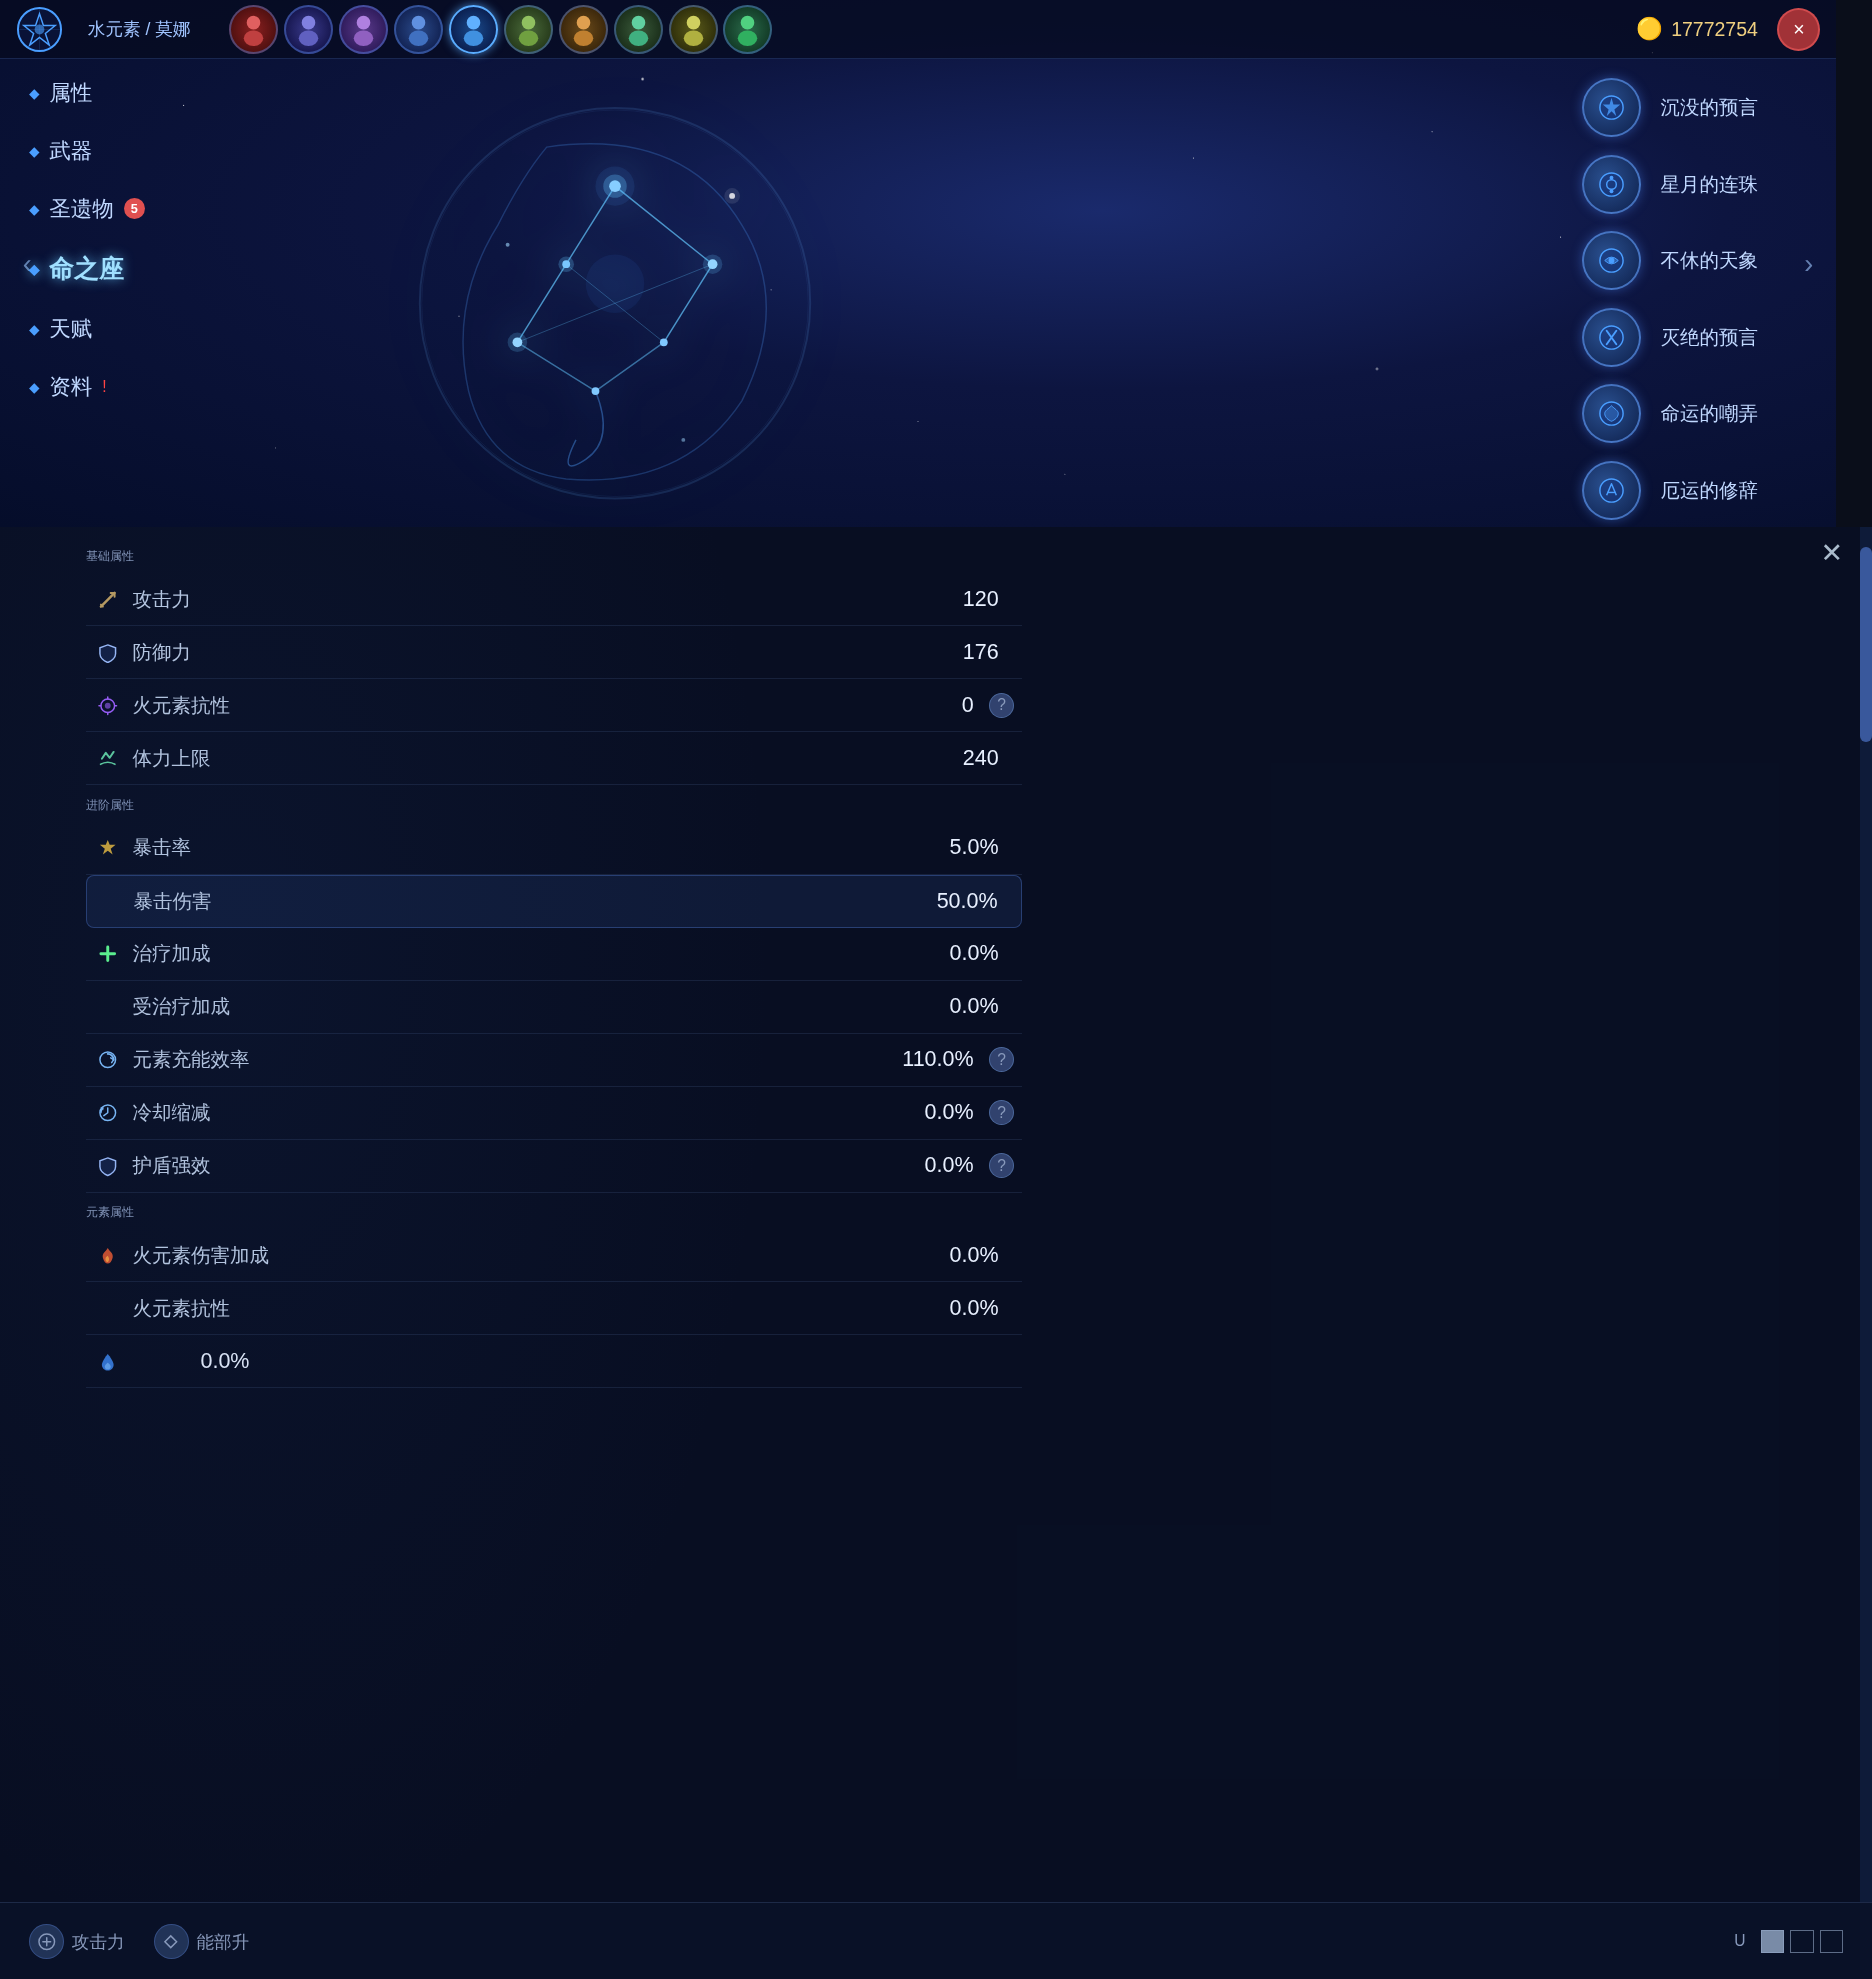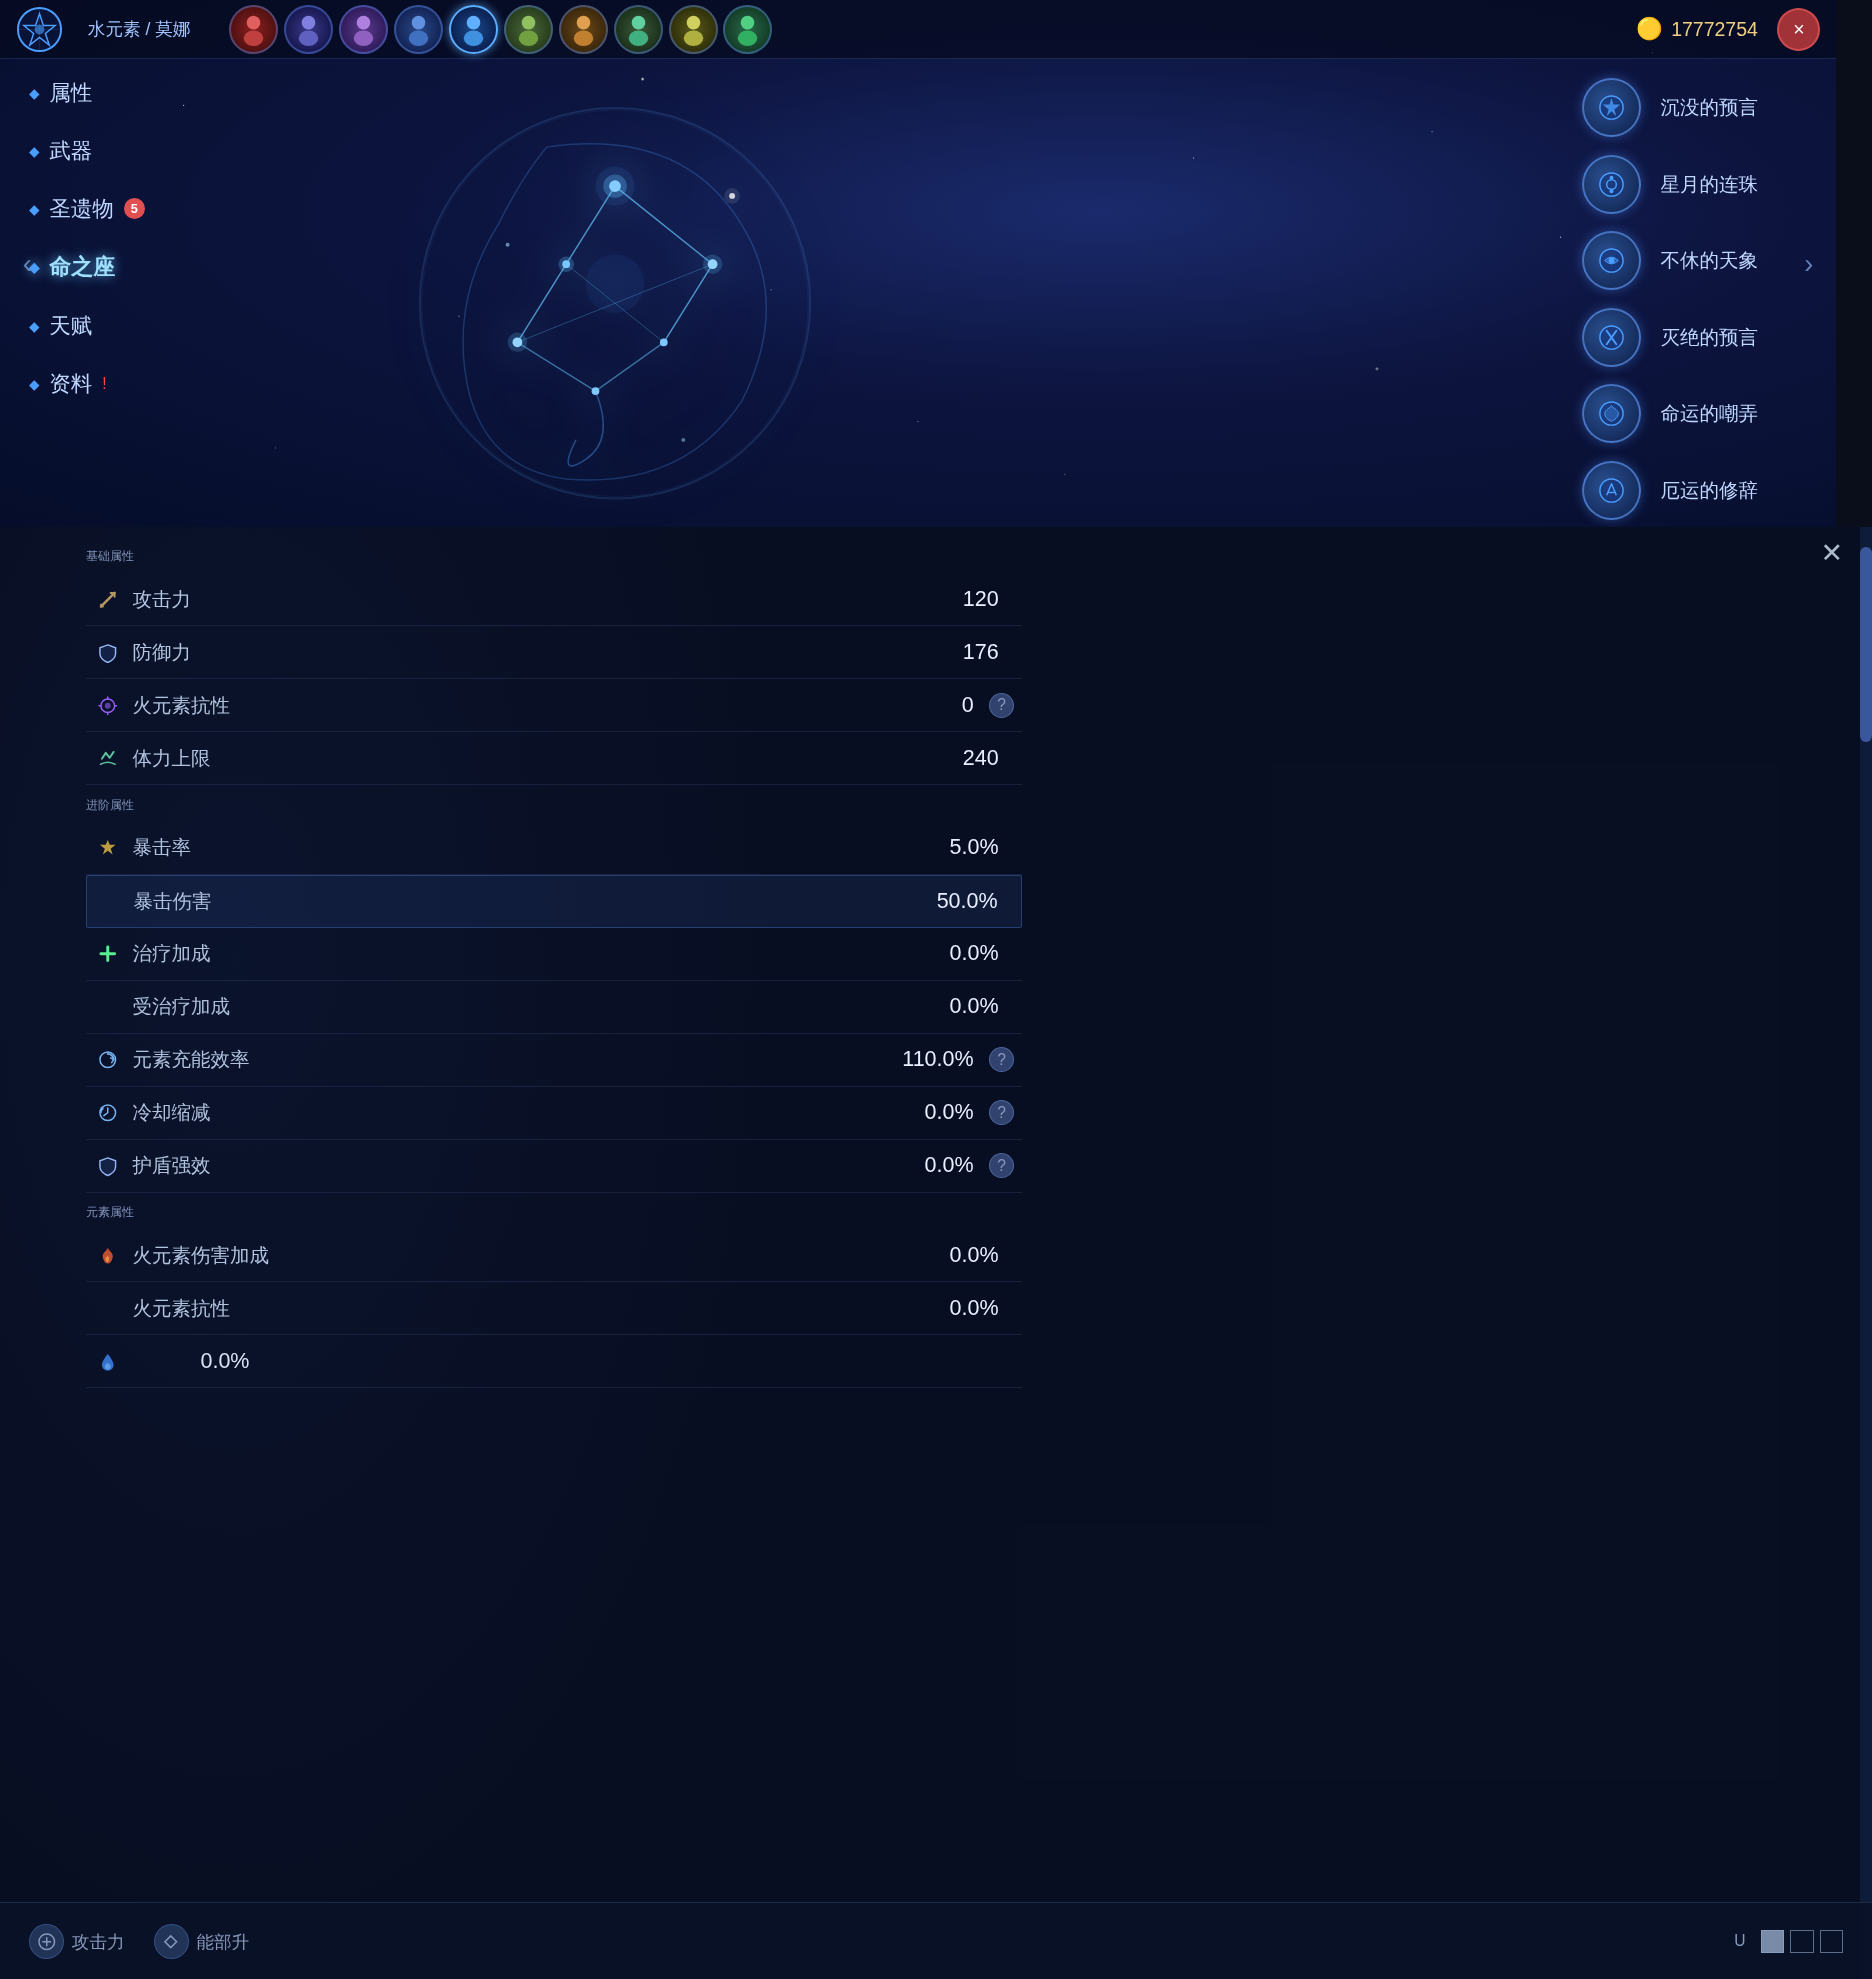--- a/index.html
+++ b/index.html
@@ -147,21 +147,21 @@
       color: #c0d8ff;
       font-size: 21.5px;
       cursor: pointer;
       display: flex;
       align-items: center;
       gap: 9.8px;
     }
 
     .nav-item.active {
       color: #a0e0ff;
-      font-size: 22px;
+      font-size: 25px;
       font-weight: bold;
       text-shadow: 0 0 11.7px rgba(100, 200, 255, 0.8);
     }
 
     .nav-item::before {
       content: '◆';
       color: #4a9eff;
       font-size: 13.7px;
     }
 
@@ -327,21 +327,21 @@
       display: flex;
       align-items: center;
       height: 53px;
       border-bottom: 1px solid rgba(60, 80, 120, 0.3);
       padding: 0 7.8px;
     }
 
     .stat-row.highlighted {
       background: rgba(60, 100, 180, 0.15);
       border: 1px solid rgba(100, 150, 255, 0.3);
-      border-radius: 2px;
+      border-radius: 8px;
     }
 
     .stat-icon {
       width: 27px;
       height: 27px;
       margin-right: 11.7px;
       display: flex;
       align-items: center;
       justify-content: center;
       color: #7ab0ff;

